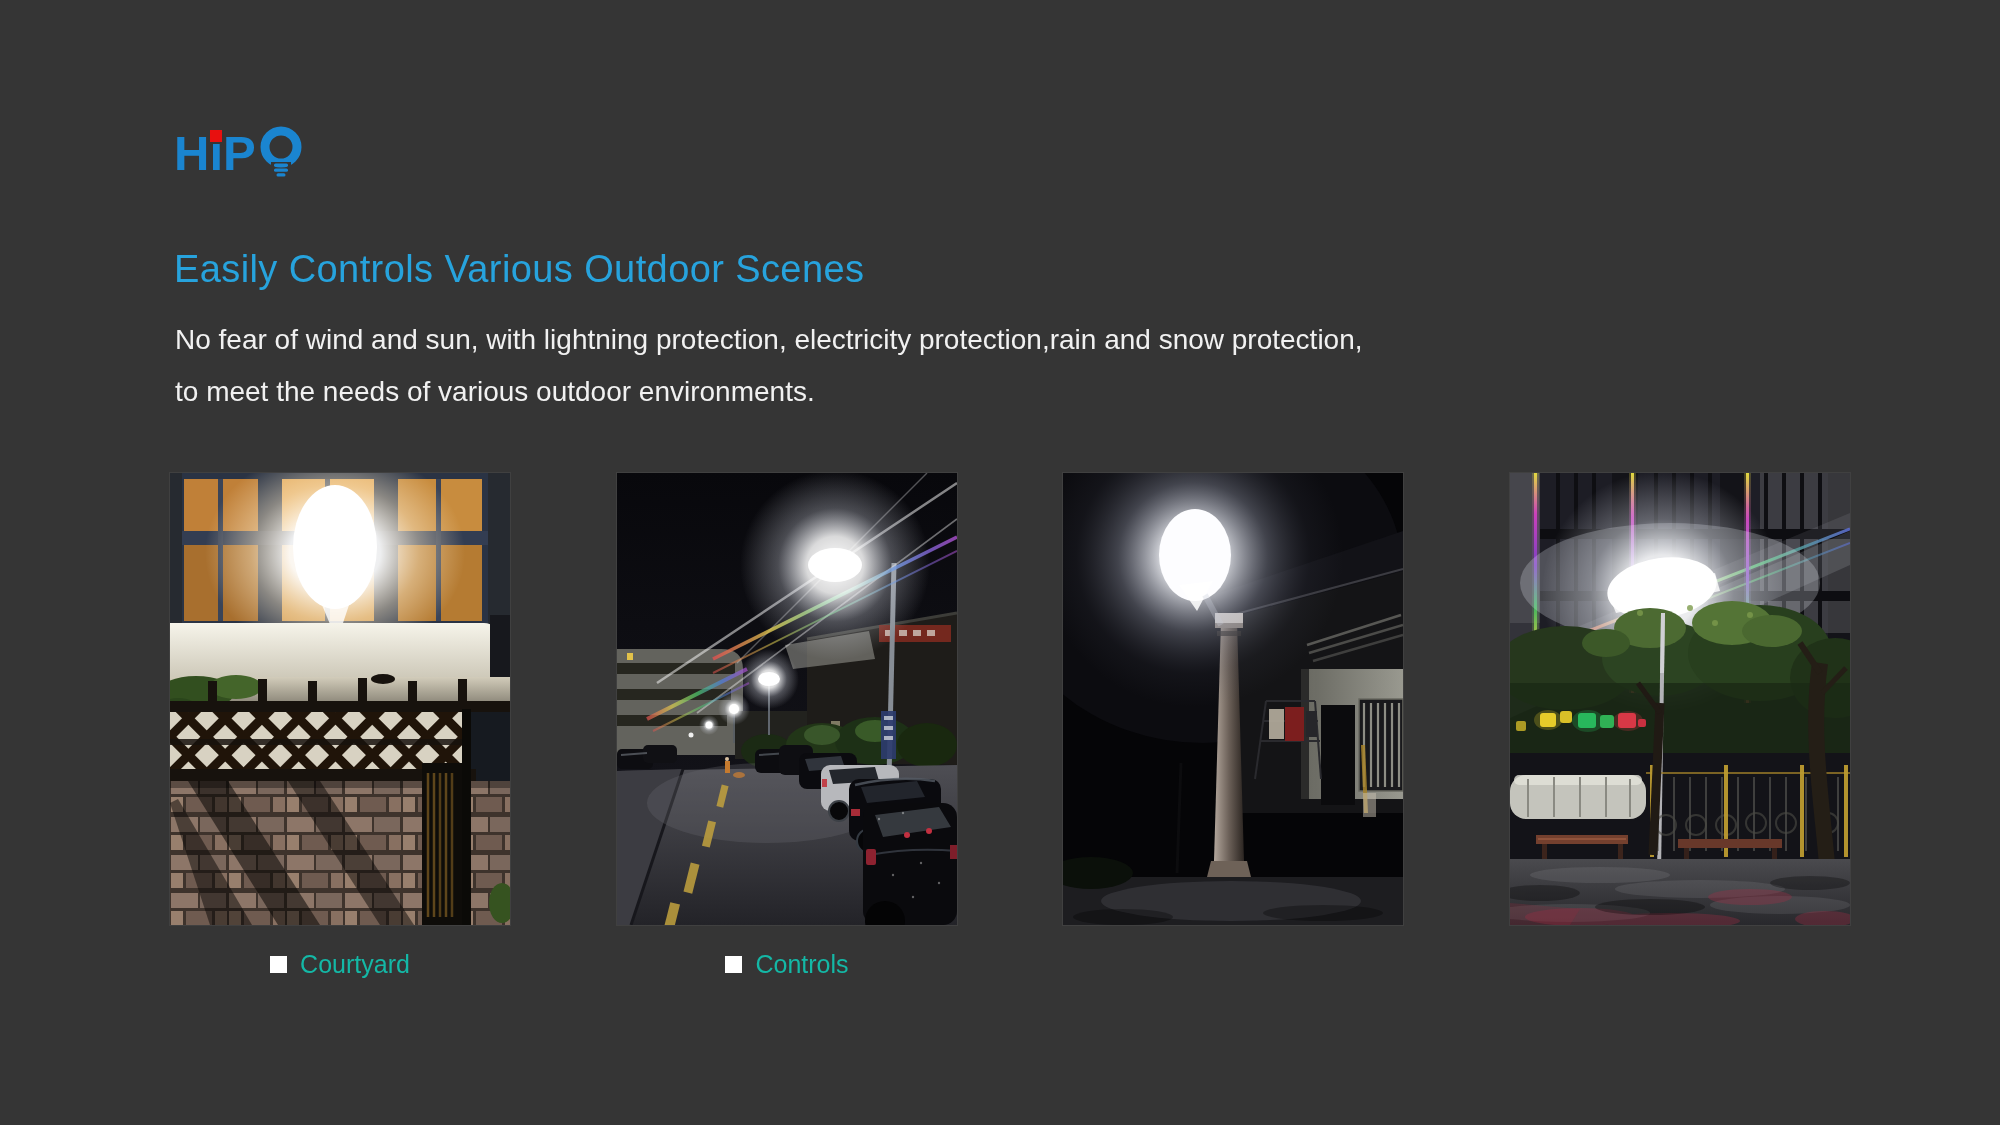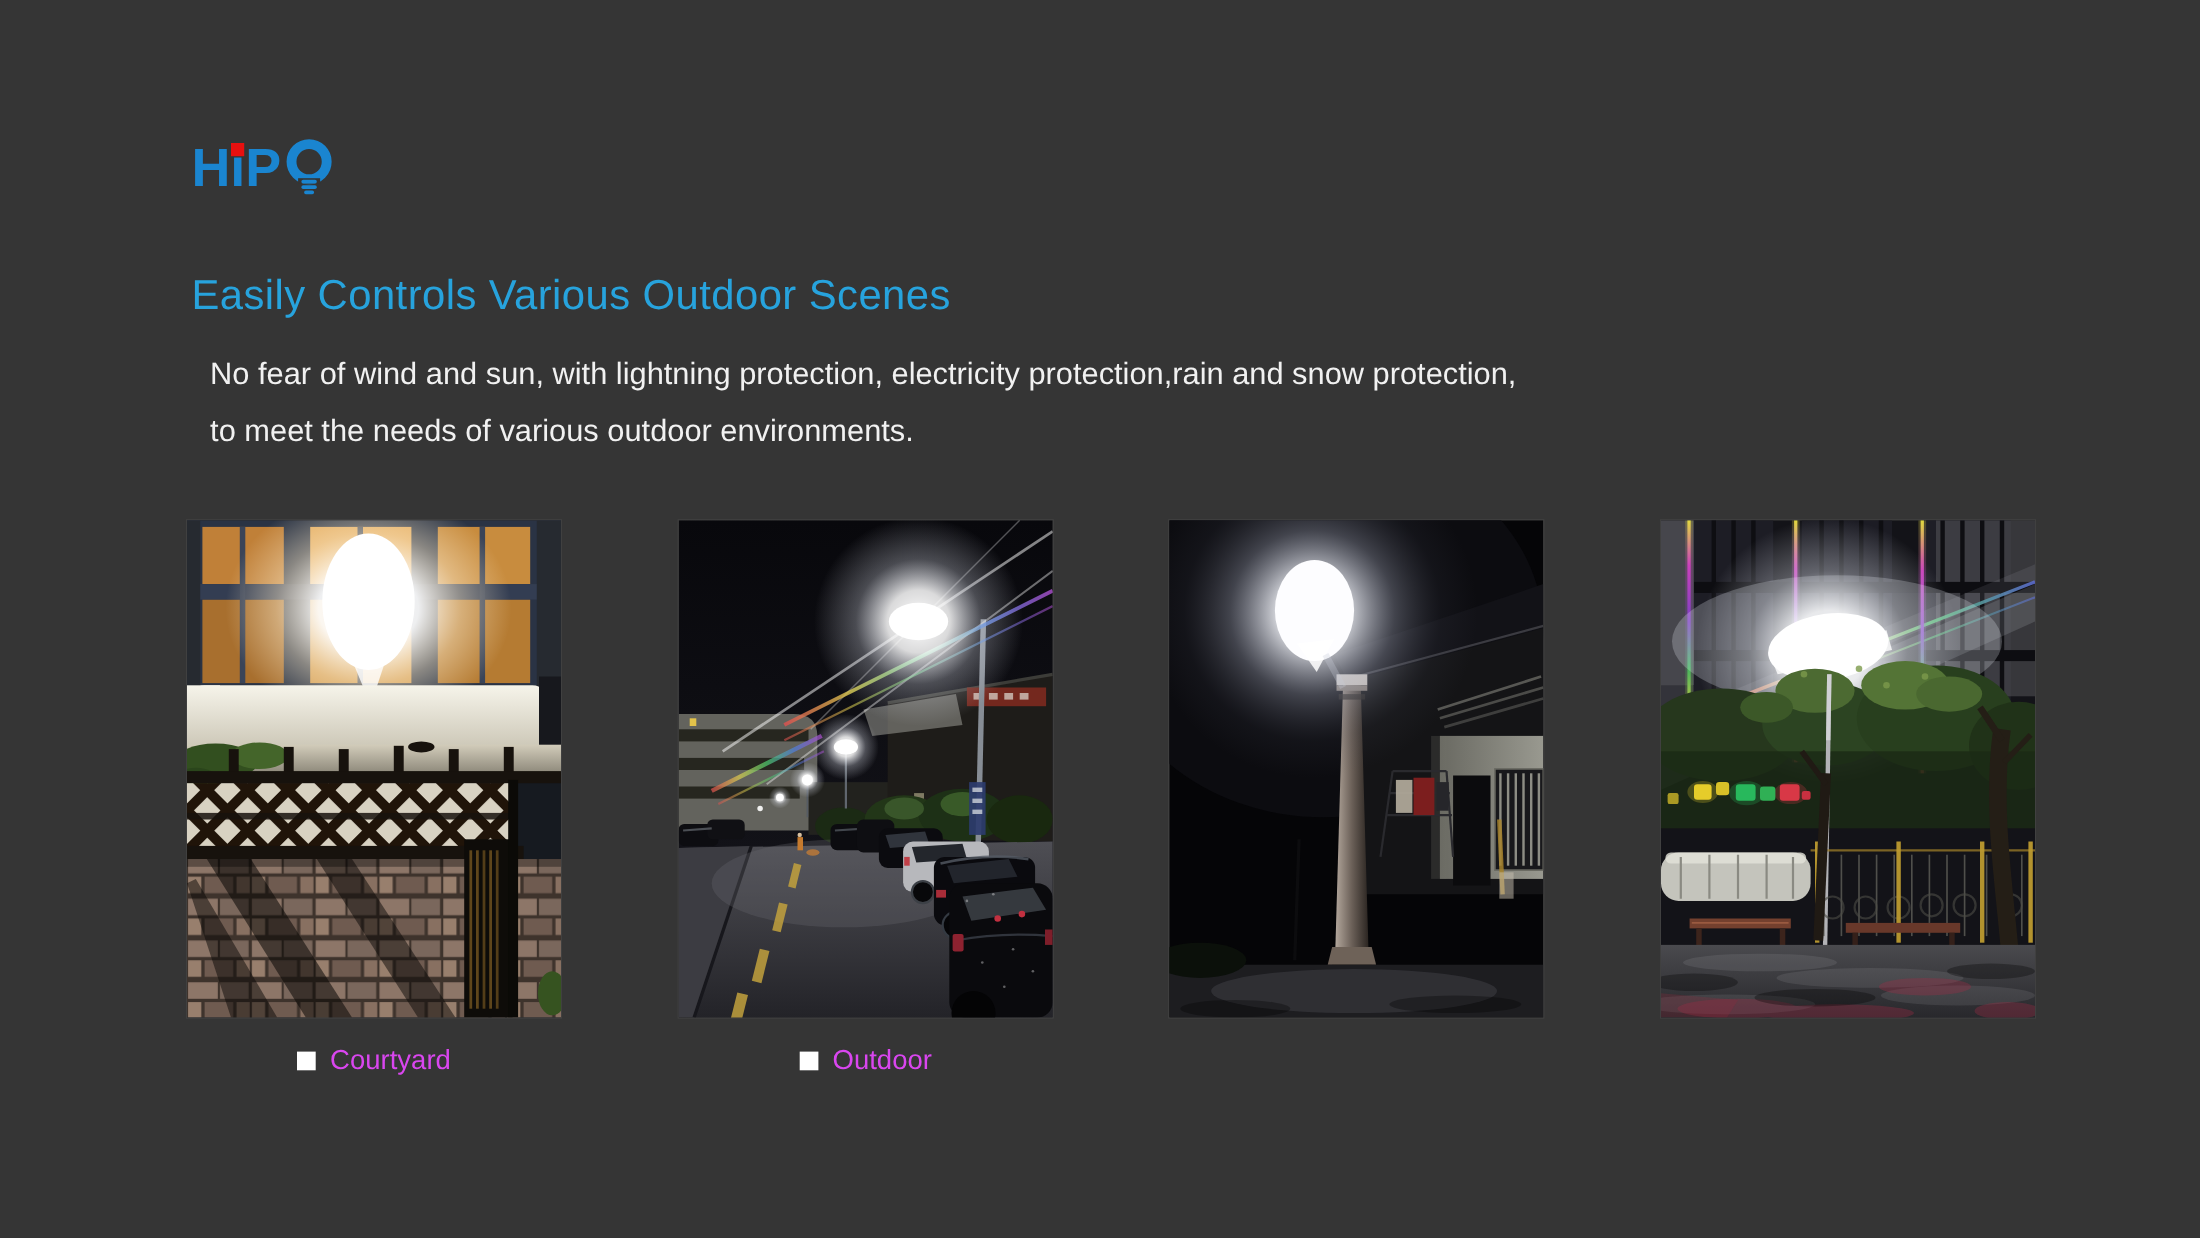--- a/index.html
+++ b/index.html
@@ -8,27 +8,27 @@
   
   .logo{position:absolute;left:174px;top:124px;display:flex;align-items:flex-end;height:54px;}
   .lg{color:#1a85d0;font-weight:bold;font-size:49px;line-height:1;}
   .i-wrap{position:relative;display:inline-block;}
   .i-dot{position:absolute;top:1px;left:1px;width:12px;height:12px;background:#e8100f;}
   .bulb-o{display:block;margin-left:2px;}
   
   .title{position:absolute;left:174px;top:248px;font-size:38px;font-weight:normal;
          color:#27a3dd;letter-spacing:0.4px;white-space:nowrap;}
   .desc{position:absolute;left:175px;top:314px;font-size:28px;color:#f1f1f1;
-        line-height:52px;white-space:nowrap;margin-left:16px;}
+        line-height:52px;white-space:nowrap;}
   
   .scene{position:absolute;top:473px;width:340px;}
   .photo{position:relative;width:340px;height:452px;outline:1px solid rgba(255,255,255,.06);}
   .photo svg{display:block;}
   .scene-label{margin-top:25px;display:flex;align-items:center;justify-content:center;
-               gap:13px;font-size:25px;color:#d946ef;}
+               gap:13px;font-size:25px;color:#14b8a6;}
   .bullet{width:17px;height:17px;background:#ffffff;display:inline-block;flex:0 0 auto;}
 </style>
 </head>
 <body>
 
 <div class="page">
 
   <div class="logo">
     <span class="lg">H</span>
     <span class="lg i-wrap"><span>ı</span><span class="i-dot"></span></span>
@@ -260,21 +260,21 @@
               <circle cx="304" cy="390" r="1.2"></circle>
             <circle cx="276" cy="402" r="1.2"></circle>
               <circle cx="322" cy="410" r="1.2"></circle>
               <circle cx="296" cy="424" r="1.2"></circle>
           </g>
         </g>
       </svg>
     </div>
     <div class="scene-label">
       <span class="bullet"></span>
-      <span>Outdoor</span>
+      <span>Controls</span>
     </div>
   </div>
 
   <div class="scene" style="left:1063px">
     <div class="photo">
       <svg width="340" height="452" viewBox="0 0 340 452">
         <defs>
           <radialGradient id="g3glow" cx=".5" cy=".5" r=".5">
             <stop offset="0" stop-color="#ffffff"></stop>
               <stop offset=".22" stop-color="#f2f4fa" stop-opacity=".85"></stop>

